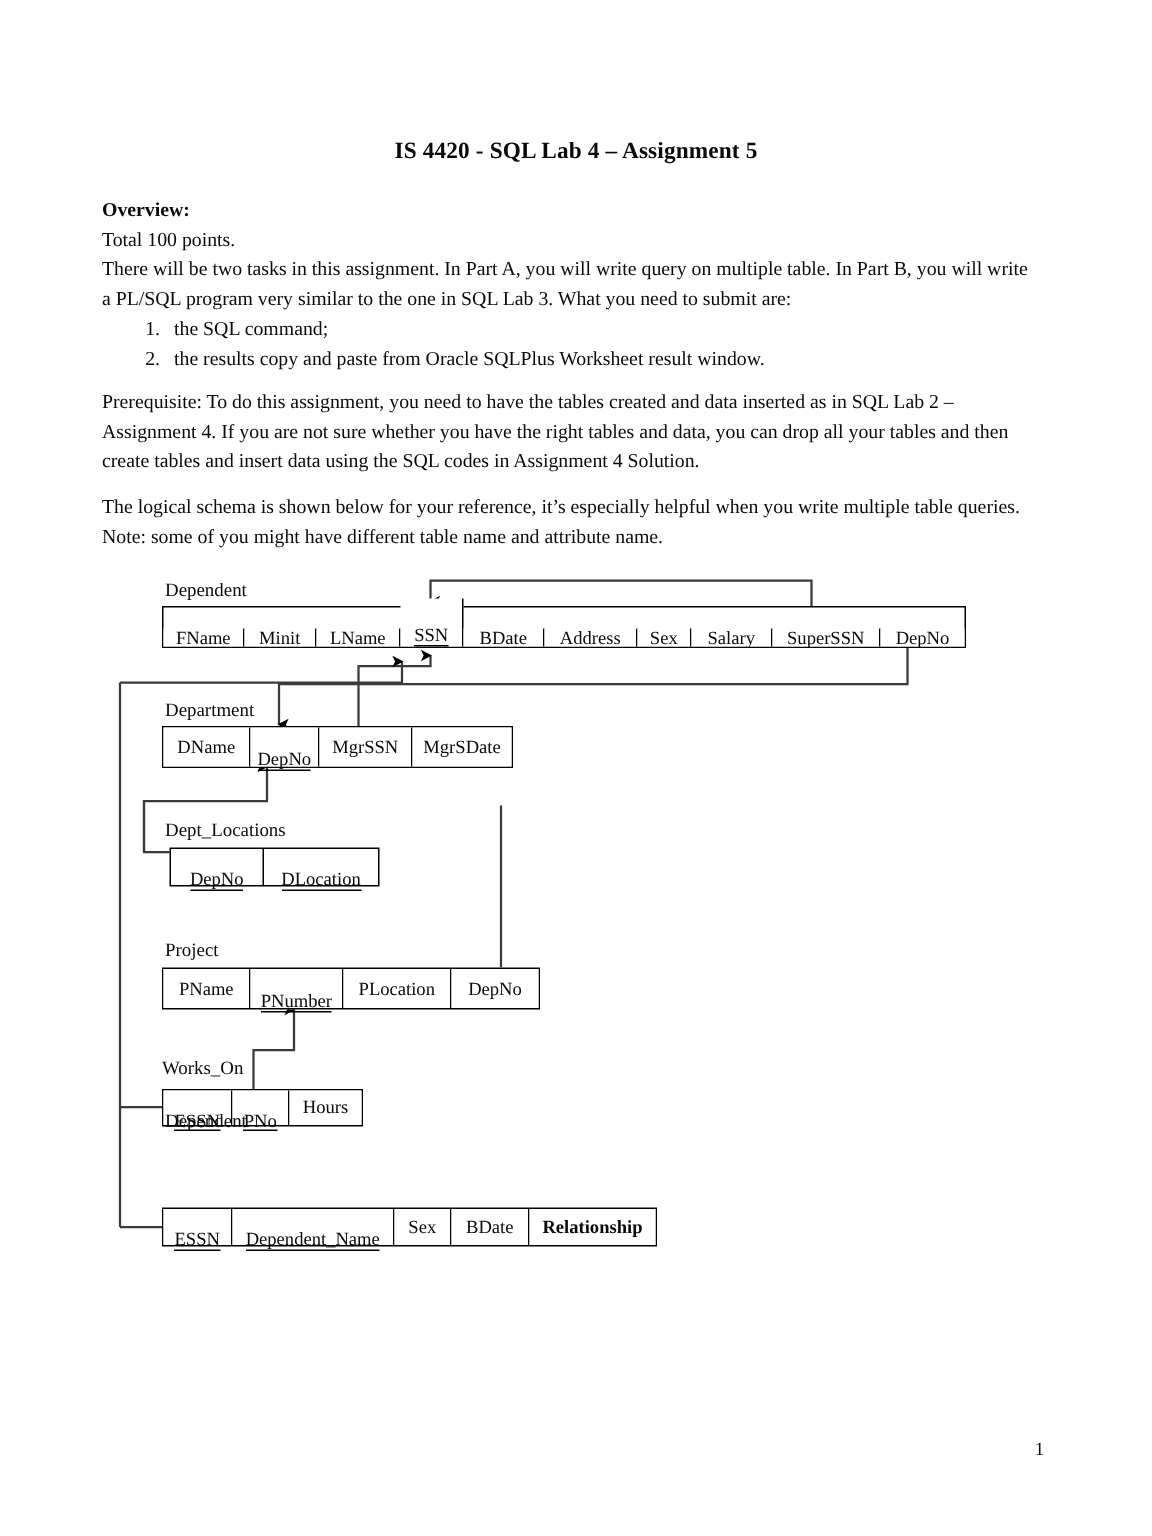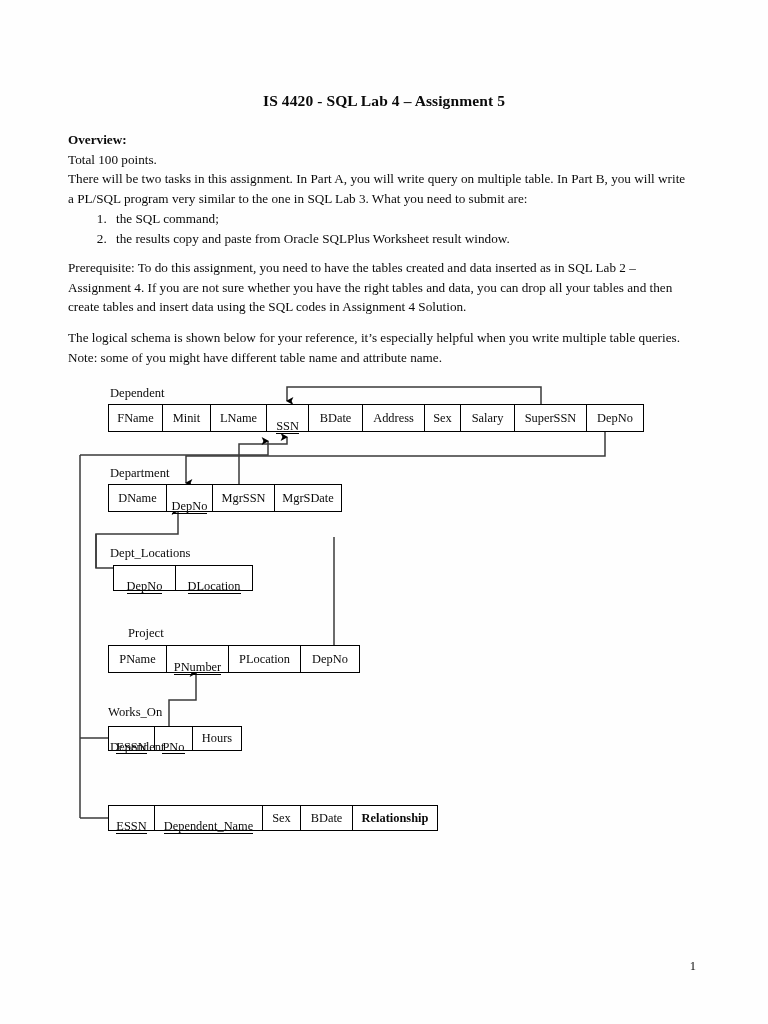--- a/index.html
+++ b/index.html
@@ -157,21 +157,21 @@
       <path d="M110,738 L80,738"></path>
       <path d="M110,818 L80,818"></path>
       <path d="M80,818 L80,455"></path>
       <path d="M80,455 L268,455 L268,441" marker-end="url(#ar)"></path>
 
       <path d="M96,568 L96,534"></path>
     </g>
   </svg>
 
   <div class="rel-label" style="left:110px; top:386px;">Dependent</div>
-  <div class="rel" style="left:108px; top:404px; height:28px;">
+  <div class="rel" style="left:108px; top:404px; height:28px;align-items:flex-end;">
     <div class="attr" style="width:54px;">
         <span>FName</span>
       </div>
     <div class="attr" style="width:48px;">
         <span>Minit</span>
       </div>
     <div class="attr" style="width:56px;">
         <span>LName</span>
       </div>
     <div class="attr pk" style="width:42px;">
@@ -216,21 +216,21 @@
   <div class="rel-label" style="left:110px; top:546px;">Dept_Locations</div>
   <div class="rel" style="left:113px; top:565px; height:26px;">
     <div class="attr pk" style="width:62px;">
         <span>DepNo</span>
       </div>
     <div class="attr pk" style="width:76px;">
         <span>DLocation</span>
       </div>
   </div>
 
-  <div class="rel-label" style="left:128px; top:626px;">Project</div>
+  <div class="rel-label" style="left:110px; top:626px;">Project</div>
   <div class="rel" style="left:108px; top:645px; height:28px;">
     <div class="attr" style="width:58px;">
         <span>PName</span>
       </div>
     <div class="attr pk" style="width:62px;">
         <span>PNumber</span>
       </div>
     <div class="attr" style="width:72px;">
         <span>PLocation</span>
       </div>

